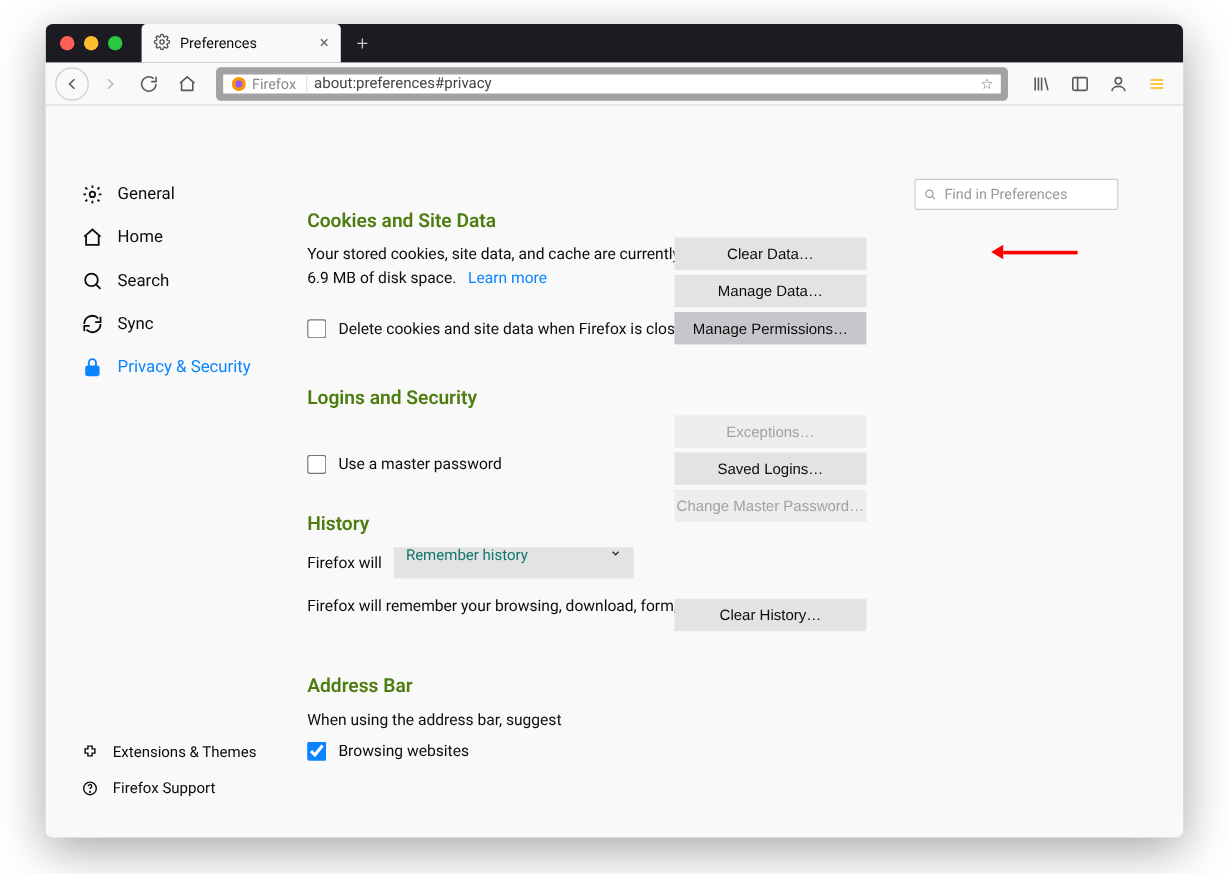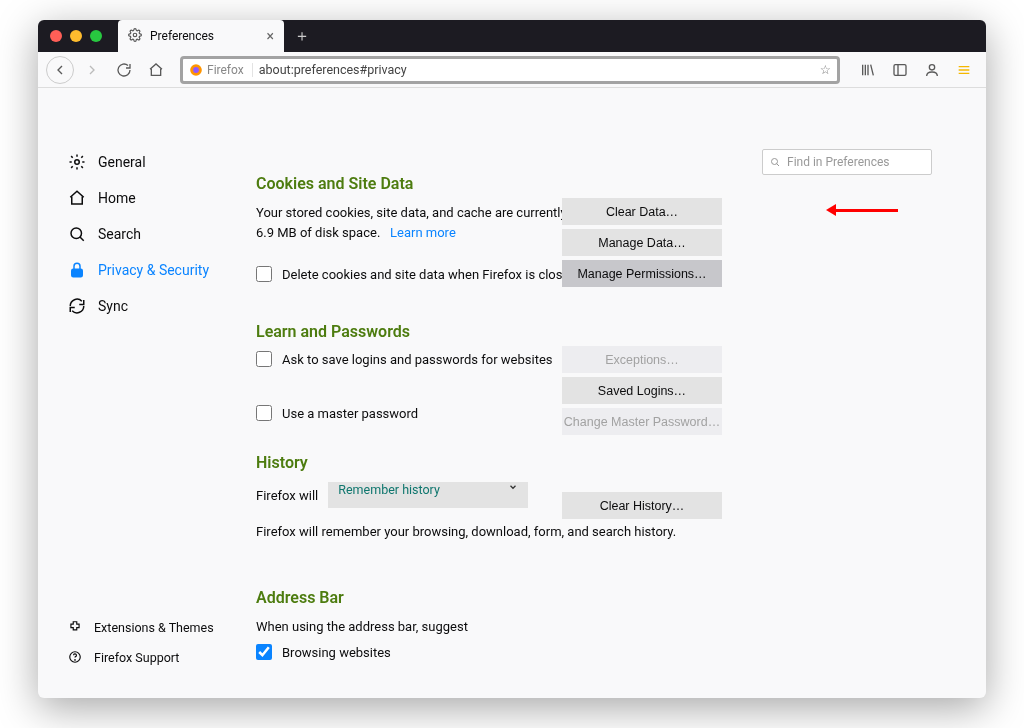--- a/index.html
+++ b/index.html
@@ -47,21 +47,21 @@
     height: 36px; background: #f9f9fa; border-bottom:1px solid #ddd;
     display:flex; align-items:center; padding: 0 8px; gap:4px;
   }
   .tbtn {
     width:28px;height:28px;border-radius:4px;display:flex;align-items:center;justify-content:center;color:#5a5a5a;
   }
   .tbtn svg{width:16px;height:16px;stroke:currentColor;fill:none;stroke-width:2;}
   .tbtn.disabled{color:#bbb;}
   .urlbar {
     flex:1; margin: 0 6px;
-    height:28px; background:#fff; border:3px solid #a3a3a3; border-radius:4px;
+    height:28px; background:#fff; border:6px solid #a3a3a3; border-radius:4px;
     display:flex; align-items:center; padding:0 6px; font-size:12.5px; color:#444; gap:6px;
   }
   .urlbar .fx { display:flex;align-items:center;gap:4px;color:#9e9e9e;border-right:1px solid #e3e3e3;padding-right:8px;}
   .urlbar .fx .ffname{color:#888;font-size:12px;}
   .urlbar .star{margin-left:auto;color:#777;}
   .rightbtns{display:flex;gap:4px;margin-left:4px;}
   
   .content { flex:1; display:flex; overflow:hidden; position:relative; }
   .sidebar { width: 200px; padding-top: 56px; padding-left: 30px; display:flex;flex-direction:column;gap:0;}
   .nav-item { display:flex;align-items:center;gap:12px;height:36px;font-size:14px;color:#0c0c0d;cursor:pointer;}
@@ -207,35 +207,35 @@
           </svg>
         <span>Home</span>
       </div>
       <div class="nav-item">
         <svg viewBox="0 0 24 24">
             <circle cx="11" cy="11" r="7"></circle>
             <line x1="21" y1="21" x2="16" y2="16"></line>
           </svg>
         <span>Search</span>
       </div>
-      <div class="nav-item active">
-        <svg viewBox="0 0 24 24">
-            <rect x="5" y="11" width="14" height="10" rx="2"></rect>
-            <path d="M8 11V7a4 4 0 0 1 8 0v4" stroke="#0a84ff" fill="none"></path>
-          </svg>
-        <span>Privacy &amp; Security</span>
-      </div>
       <div class="nav-item">
         <svg viewBox="0 0 24 24">
             <path d="M21 12a9 9 0 0 1-15.5 6.3"></path>
             <polyline points="3 20 3 14 9 14"></polyline>
             <path d="M3 12a9 9 0 0 1 15.5-6.3"></path>
             <polyline points="21 4 21 10 15 10"></polyline>
           </svg>
         <span>Sync</span>
+      </div>
+      <div class="nav-item active">
+        <svg viewBox="0 0 24 24">
+            <rect x="5" y="11" width="14" height="10" rx="2"></rect>
+            <path d="M8 11V7a4 4 0 0 1 8 0v4" stroke="#0a84ff" fill="none"></path>
+          </svg>
+        <span>Privacy &amp; Security</span>
       </div>
 
       <div class="footer-nav">
         <div class="nav-item">
           <svg viewBox="0 0 24 24">
               <path d="M9 3h6v4h4v6h-4v4H9v-4H5V7h4z"></path>
             </svg>
           <span>Extensions &amp; Themes</span>
         </div>
         <div class="nav-item">
@@ -276,25 +276,21 @@
           <span>Delete cookies and site data when Firefox is closed</span>
         </label>
 
         <div class="arrow" style="top:30px;right:-122px;">
           <div class="arrow-head"></div>
             <div class="arrow-line"></div>
         </div>
       </div>
 
       <div class="section section-rel">
-        <h2>Learn and Passwords</h2>
-        <label class="chk" style="margin-top:4px;">
-          <input type="checkbox" style="">
-          <span>Ask to save logins and passwords for websites</span>
-        </label>
+        <h2>Logins and Security</h2>
         <div class="btncol" style="top:24px;">
           <button class="gbtn disabled">Exceptions…</button>
           <button class="gbtn">Saved Logins…</button>
         </div>
         <label class="chk" style="margin-top:38px;">
           <input type="checkbox" style="">
           <span>Use a master password</span>
         </label>
         <div class="btncol" style="top:86px;">
           <button class="gbtn disabled">Change Master Password…</button>
@@ -306,21 +302,21 @@
         <div class="histrow" style="margin-top:4px;">
           <span>Firefox will</span>
           <div class="sel">
             <span>Remember history</span>
             <svg viewBox="0 0 24 24" stroke="#333" fill="none" stroke-width="3">
                 <polyline points="6 9 12 15 18 9"></polyline>
               </svg>
           </div>
         </div>
         <p class="desc" style="margin-top:14px;">Firefox will remember your browsing, download, form, and search history.</p>
-        <div class="btncol" style="top:39px;">
+        <div class="btncol" style="top:72px;">
           <button class="gbtn">Clear History…</button>
         </div>
       </div>
 
       <div class="section" style="margin-top:46px;">
         <h2>Address Bar</h2>
         <p class="desc" style="margin-top:2px;">When using the address bar, suggest</p>
         <label class="chk" style="margin-top:8px;">
           <input type="checkbox" checked="" style="">
           <span>Browsing websites</span>

